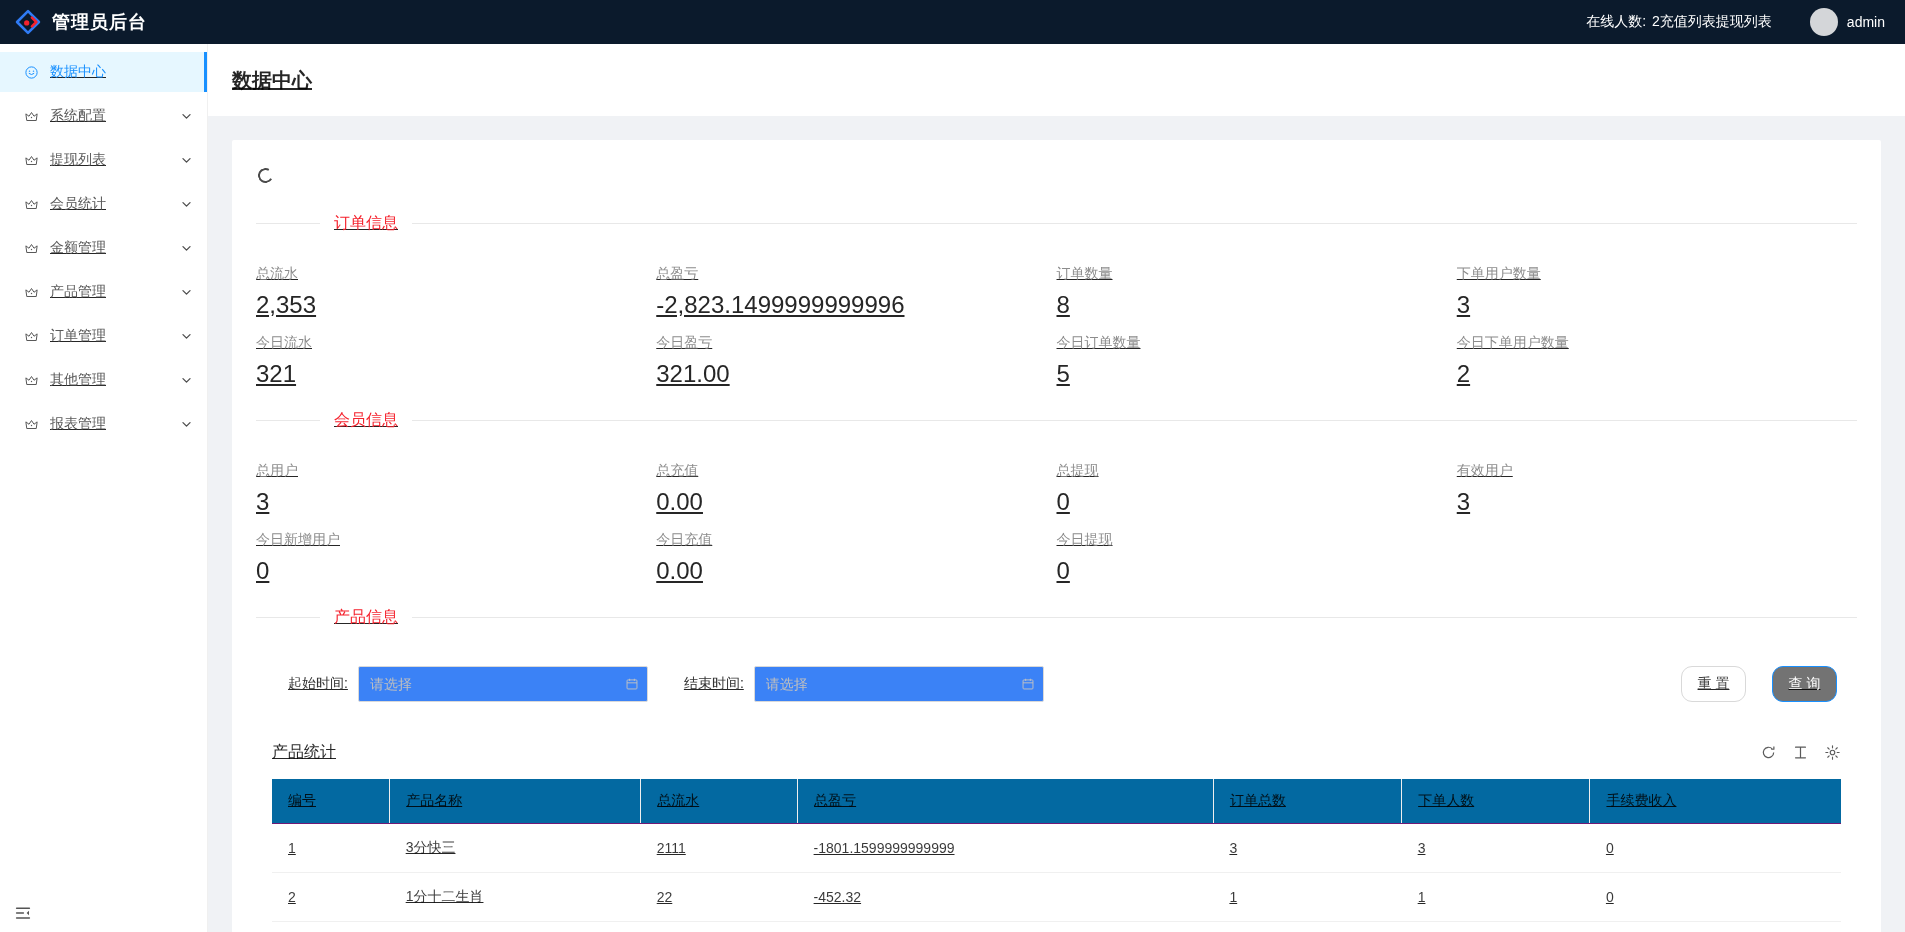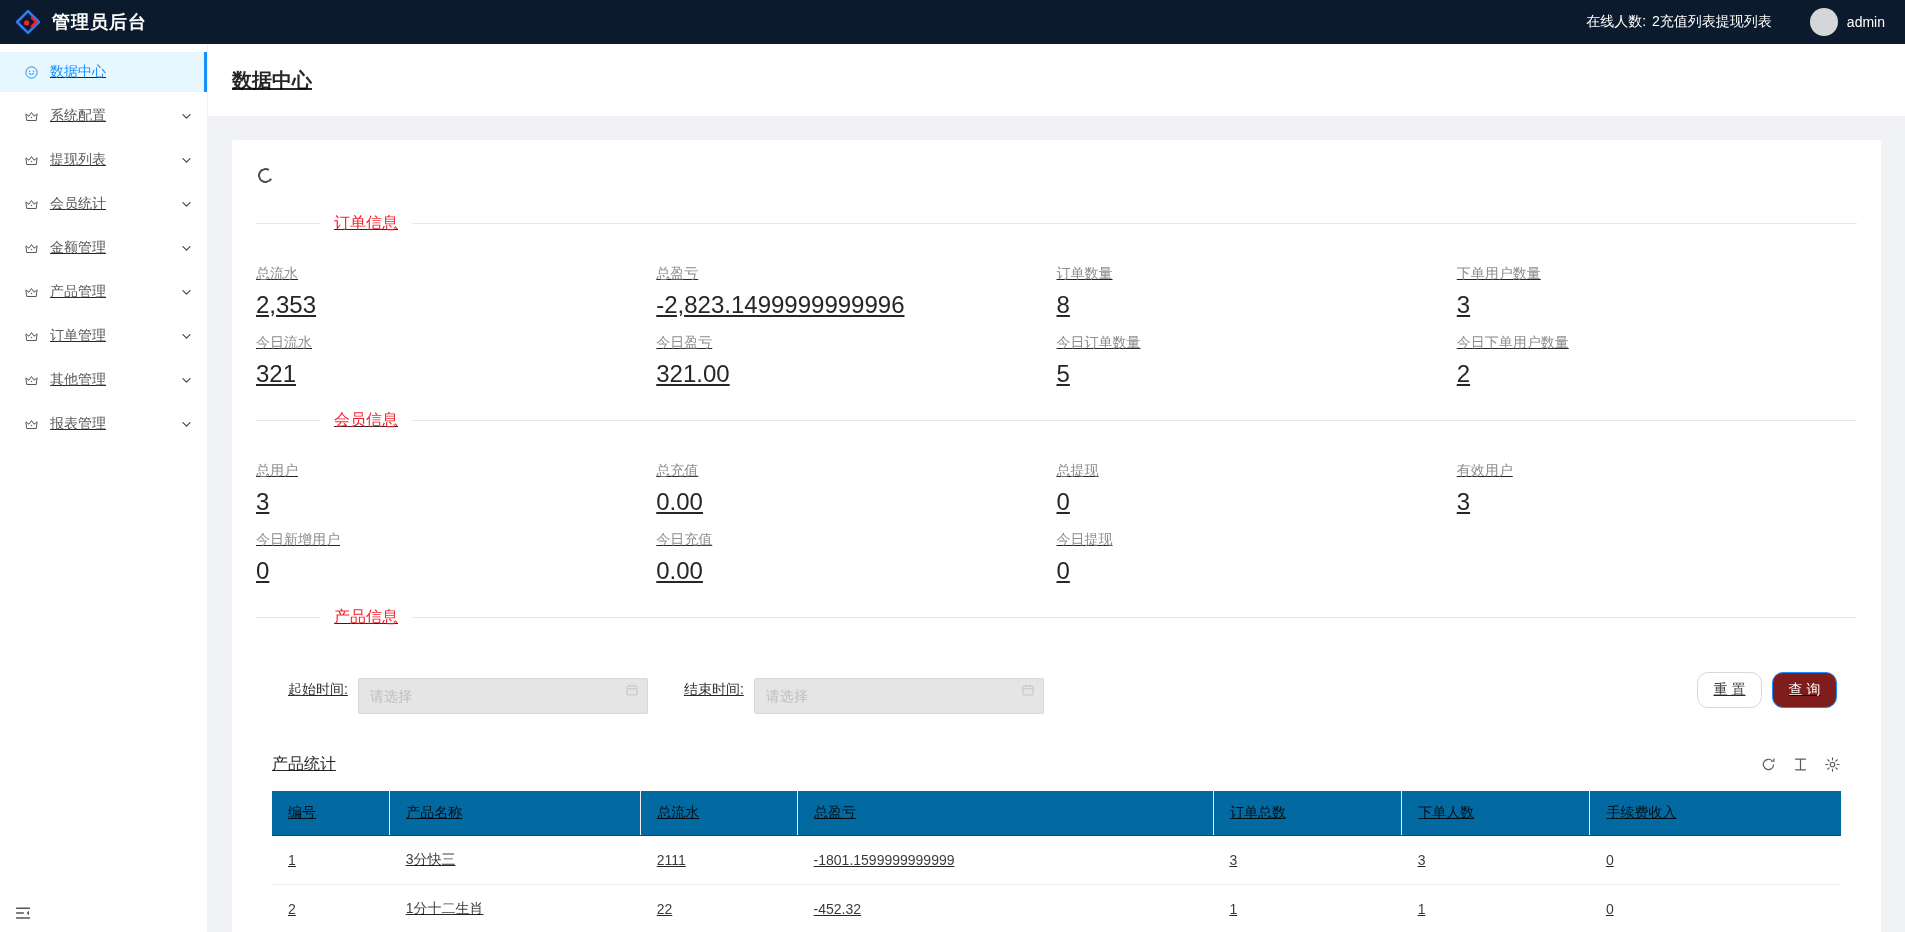--- a/index.html
+++ b/index.html
@@ -79,34 +79,34 @@
   .stat-cell { padding-right: 20px; }
 
   
   .filter-row { display: flex; align-items: center; margin: 38px 0 0 32px; }
   .filter-group { display: flex; align-items: center; margin-right: 36px; }
   .filter-label { color: #333; margin-right: 10px; white-space: nowrap; }
   .date-input-wrap { position: relative; }
   .date-input {
     width: 290px; height: 36px; border: 1px solid #d9d9d9; border-radius: 2px;
     padding: 0 32px 0 11px; font-size: 14px; color: rgba(0,0,0,0.75); outline: none;
-    font-family: "Liberation Sans", "DejaVu Sans", sans-serif; background: #e5e5e5; margin-top: 12px;
+    font-family: "Liberation Sans", "DejaVu Sans", sans-serif; background: #3b82f6;
   }
   .date-input::placeholder { color: #bfbfbf; }
   .cal-icon {
     position: absolute; right: 9px; top: 50%; transform: translateY(-50%);
     width: 14px; height: 14px; color: #c3c3c3; pointer-events: none;
   }
   .filter-buttons { margin-left: auto; margin-right: 20px; display: flex; }
   .btn {
     height: 36px; min-width: 65px; padding: 0 15px; font-size: 14px; border-radius: 11px;
     cursor: pointer; font-family: "Liberation Sans", "DejaVu Sans", sans-serif;
   }
   .btn-default { background: #fff; border: 1px solid #d9d9d9; color: #3d3d3d; }
-  .btn-primary { background: #7f1d1d; border: 1px solid #1890ff; color: #fff; margin-left: 10px; }
+  .btn-primary { background: #737373; border: 1px solid #1890ff; color: #fff; margin-left: 26px; }
 
   
   .table-block { margin: 40px 16px 0; }
   .table-toolbar { display: flex; align-items: center; padding: 0 0 16px; }
   .table-title { font-size: 16px; color: rgba(0,0,0,0.85); }
   .toolbar-icons { margin-left: auto; display: flex; align-items: center; }
   .toolbar-icons .t-icon { width: 17px; height: 17px; color: #5a5a5a; margin-left: 15px; cursor: pointer; }
   table.data-table { width: 100%; border-collapse: collapse; }
   .data-table th {
     background: #0369a1; text-align: left; font-weight: 400; color: rgba(0,0,0,0.85);

